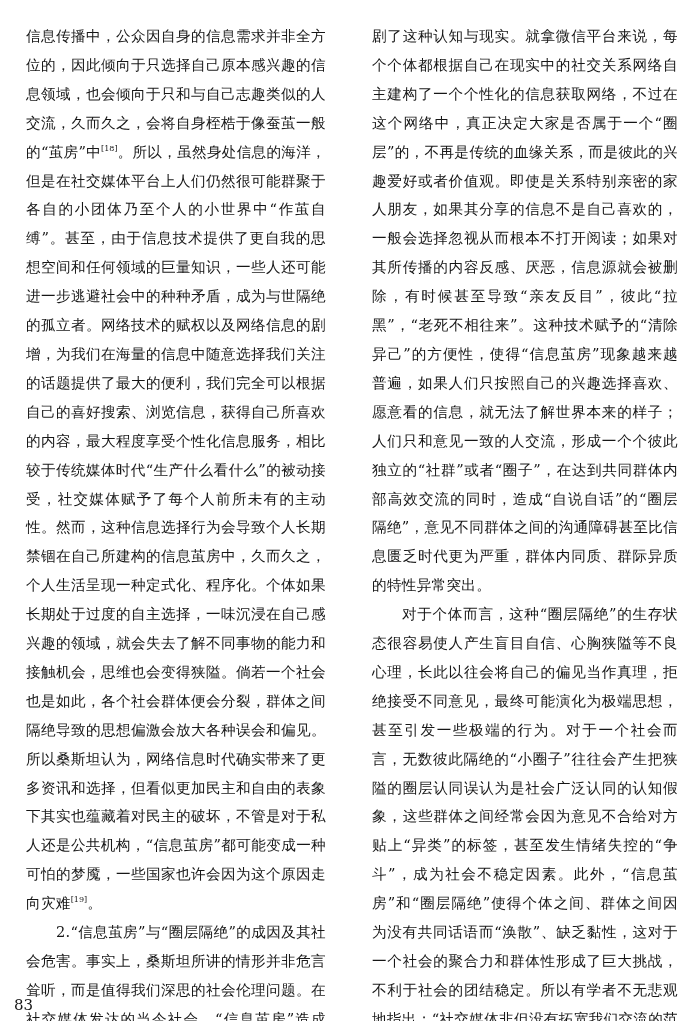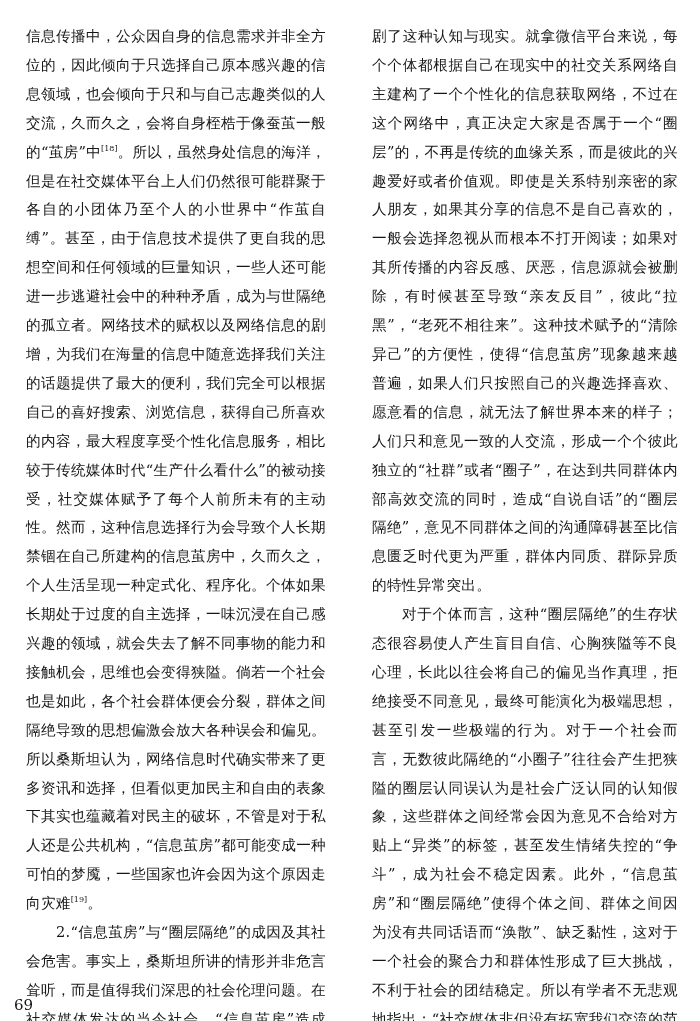--- a/index.html
+++ b/index.html
@@ -83,14 +83,14 @@
   <div class="columns">
     <div class="column left">
         <p class="para"><span>信息传播中，公众因自身的信息需求并非全方位的，因此倾向于只选择自己原本感兴趣的信息领域，也会倾向于只和与自己志趣类似的人交流，久而久之，会将自身桎梏于像蚕茧一般的“茧房”中</span><sup class="fnref">[18]</sup><span>。所以，虽然身处信息的海洋，但是在社交媒体平台上人们仍然很可能群聚于各自的小团体乃至个人的小世界中“作茧自缚”。甚至，由于信息技术提供了更自我的思想空间和任何领域的巨量知识，一些人还可能进一步逃避社会中的种种矛盾，成为与世隔绝的孤立者。网络技术的赋权以及网络信息的剧增，为我们在海量的信息中随意选择我们关注的话题提供了最大的便利，我们完全可以根据自己的喜好搜索、浏览信息，获得自己所喜欢的内容，最大程度享受个性化信息服务，相比较于传统媒体时代“生产什么看什么”的被动接受，社交媒体赋予了每个人前所未有的主动性。然而，这种信息选择行为会导致个人长期禁锢在自己所建构的信息茧房中，久而久之，个人生活呈现一种定式化、程序化。个体如果长期处于过度的自主选择，一味沉浸在自己感兴趣的领域，就会失去了解不同事物的能力和接触机会，思维也会变得狭隘。倘若一个社会也是如此，各个社会群体便会分裂，群体之间隔绝导致的思想偏激会放大各种误会和偏见。所以桑斯坦认为，网络信息时代确实带来了更多资讯和选择，但看似更加民主和自由的表象下其实也蕴藏着对民主的破坏，不管是对于私人还是公共机构，“信息茧房”都可能变成一种可怕的梦魇，一些国家也许会因为这个原因走向灾难</span><sup class="fnref">[19]</sup><span>。</span></p>
         <p class="para indent"><span>2.“信息茧房”与“圈层隔绝”的成因及其社会危害。事实上，桑斯坦所讲的情形并非危言耸听，而是值得我们深思的社会伦理问题。在社交媒体发达的当今社会，“信息茧房”造成的“圈层隔绝”就在我们身边上演。“信息茧房”现象并不是社交媒体时代独有的传播现象，在传统媒体时代人们也会倾向于选择自己喜好的信息，但是我们必须认识到，社交媒体的技术赋权使得追求个性空前凸显，这正在加剧“信息茧房”现象；一方面，媒体技术在最大程度满足用户个性化需求的同时也造成了“信息茧房”现象，比如正被广泛使用的大数据算法推荐技术，可以根据用户曾经浏览的信息“精准”推算其兴趣爱好，继而将类似的信息不断推荐给用户，与此同时还会主动屏蔽那些用户不曾浏览或者其认为不感兴趣的信息。长此以往，用户看到的就总是相差无几的同质信息，这些信息具有大致相同的价值取向，大大削弱了个体的选择能动性，限制了用户获取信息的视野。另一方面，中国人本就笃信“物以类聚，人以群分”，社交媒体平台的技术便利进一步加</span></p>
       </div>
     <div class="column right">
         <p class="para"><span>剧了这种认知与现实。就拿微信平台来说，每个个体都根据自己在现实中的社交关系网络自主建构了一个个性化的信息获取网络，不过在这个网络中，真正决定大家是否属于一个“圈层”的，不再是传统的血缘关系，而是彼此的兴趣爱好或者价值观。即使是关系特别亲密的家人朋友，如果其分享的信息不是自己喜欢的，一般会选择忽视从而根本不打开阅读；如果对其所传播的内容反感、厌恶，信息源就会被删除，有时候甚至导致“亲友反目”，彼此“拉黑”，“老死不相往来”。这种技术赋予的“清除异己”的方便性，使得“信息茧房”现象越来越普遍，如果人们只按照自己的兴趣选择喜欢、愿意看的信息，就无法了解世界本来的样子；人们只和意见一致的人交流，形成一个个彼此独立的“社群”或者“圈子”，在达到共同群体内部高效交流的同时，造成“自说自话”的“圈层隔绝”，意见不同群体之间的沟通障碍甚至比信息匮乏时代更为严重，群体内同质、群际异质的特性异常突出。</span></p>
         <p class="para indent"><span>对于个体而言，这种“圈层隔绝”的生存状态很容易使人产生盲目自信、心胸狭隘等不良心理，长此以往会将自己的偏见当作真理，拒绝接受不同意见，最终可能演化为极端思想，甚至引发一些极端的行为。对于一个社会而言，无数彼此隔绝的“小圈子”往往会产生把狭隘的圈层认同误认为是社会广泛认同的认知假象，这些群体之间经常会因为意见不合给对方贴上“异类”的标签，甚至发生情绪失控的“争斗”，成为社会不稳定因素。此外，“信息茧房”和“圈层隔绝”使得个体之间、群体之间因为没有共同话语而“涣散”、缺乏黏性，这对于一个社会的聚合力和群体性形成了巨大挑战，不利于社会的团结稳定。所以有学者不无悲观地指出：“社交媒体非但没有拓宽我们交流的范围，没有加深我们的理解，反而强化了既成的社会等级和封闭的社会群体。”</span></p>
       </div>
   </div>
-  <div class="page-number">69</div>
+  <div class="page-number">83</div>
 </div>
 
 </body></html>

